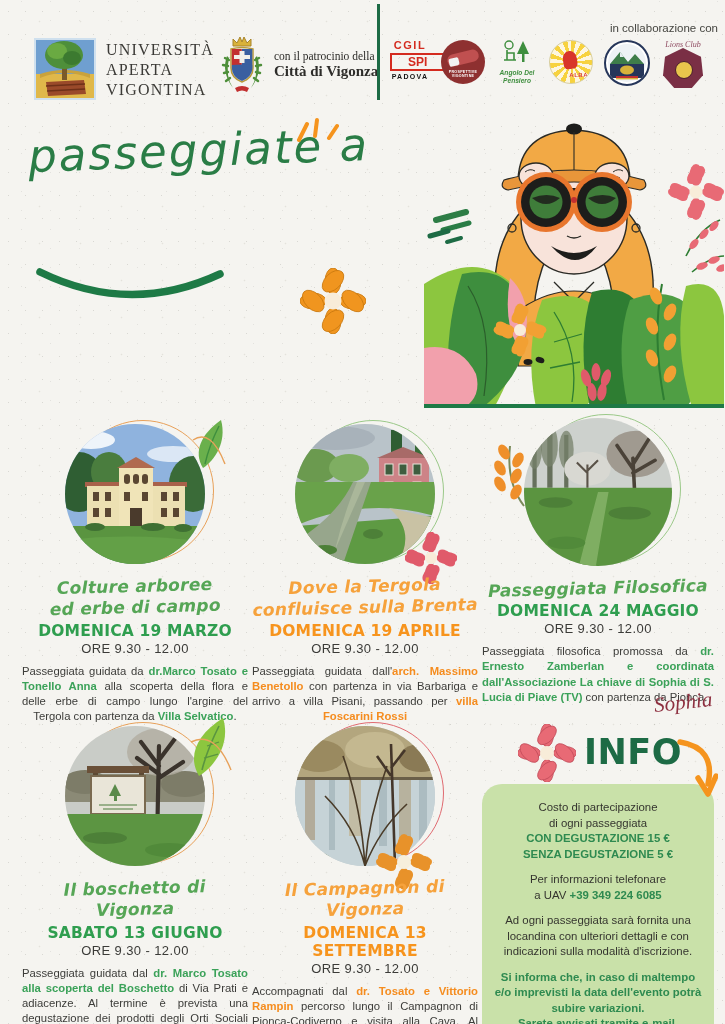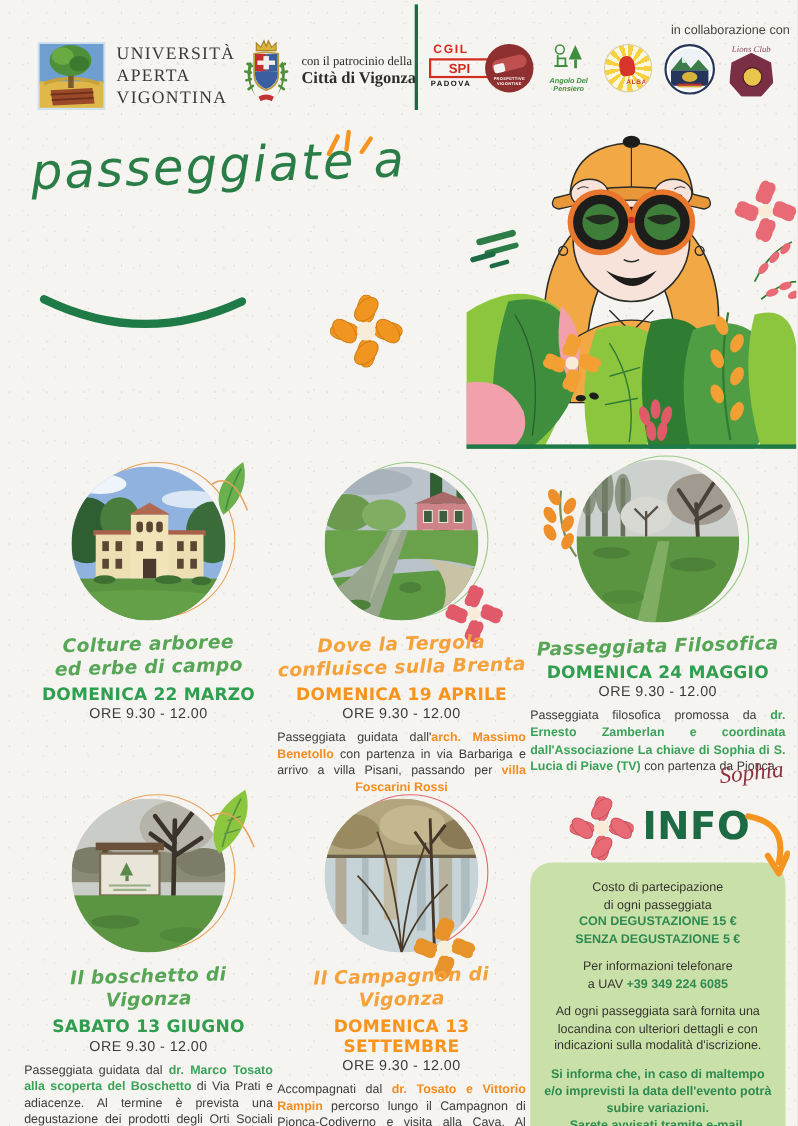--- a/index.html
+++ b/index.html
@@ -362,22 +362,23 @@
           <path d="M0 116 Q70 108 140 118 L140 140 L0 140 Z" fill="#63a047"></path>
         </svg>
       </div>
       <svg class="deco" style="top:-6px;right:-30px;" width="44" height="52" viewBox="0 0 44 52">
         <path d="M30 2 C10 16 2 34 12 50 C24 42 36 24 30 2 Z" fill="#6ab04c"></path>
         <path d="M28 8 Q18 28 14 46" stroke="#3e8e3e" stroke-width="1.4" fill="none"></path>
         <path d="M34 46 Q20 10 2 22" stroke="#e8a15a" stroke-width="1.4" fill="none"></path>
       </svg>
     </div>
     <h3 class="card-title t-green">Colture arboree<br>ed erbe di campo</h3>
-    <div class="card-date d-green">DOMENICA 22 MARZO</div>
+    <div class="card-date d-green">DOMENICA 19 MARZO</div>
     <div class="card-time">ORE 9.30 - 12.00</div>
+    <p class="card-desc"><span class="sg-plain">Passeggiata guidata da </span><span class="sg-green">dr.Marco Tosato e Tonello Anna</span><span class="sg-plain"> alla scoperta della flora e delle erbe di campo lungo l'argine del Tergola con partenza da </span><span class="sg-green">Villa Selvatico</span><span class="sg-plain">.</span></p>
   </section>
 
   <section class="event-card" style="left:252px;top:420px;">
     <div class="photo-wrap">
       <div class="ring rg-green"></div>
       <div class="photo">
         <svg viewBox="0 0 140 140">
           <rect width="140" height="140" fill="#b9c3c9"></rect>
           <ellipse cx="40" cy="14" rx="40" ry="12" fill="#a8b2ba"></ellipse>
           <ellipse cx="20" cy="42" rx="24" ry="17" fill="#6b9a4f"></ellipse>

